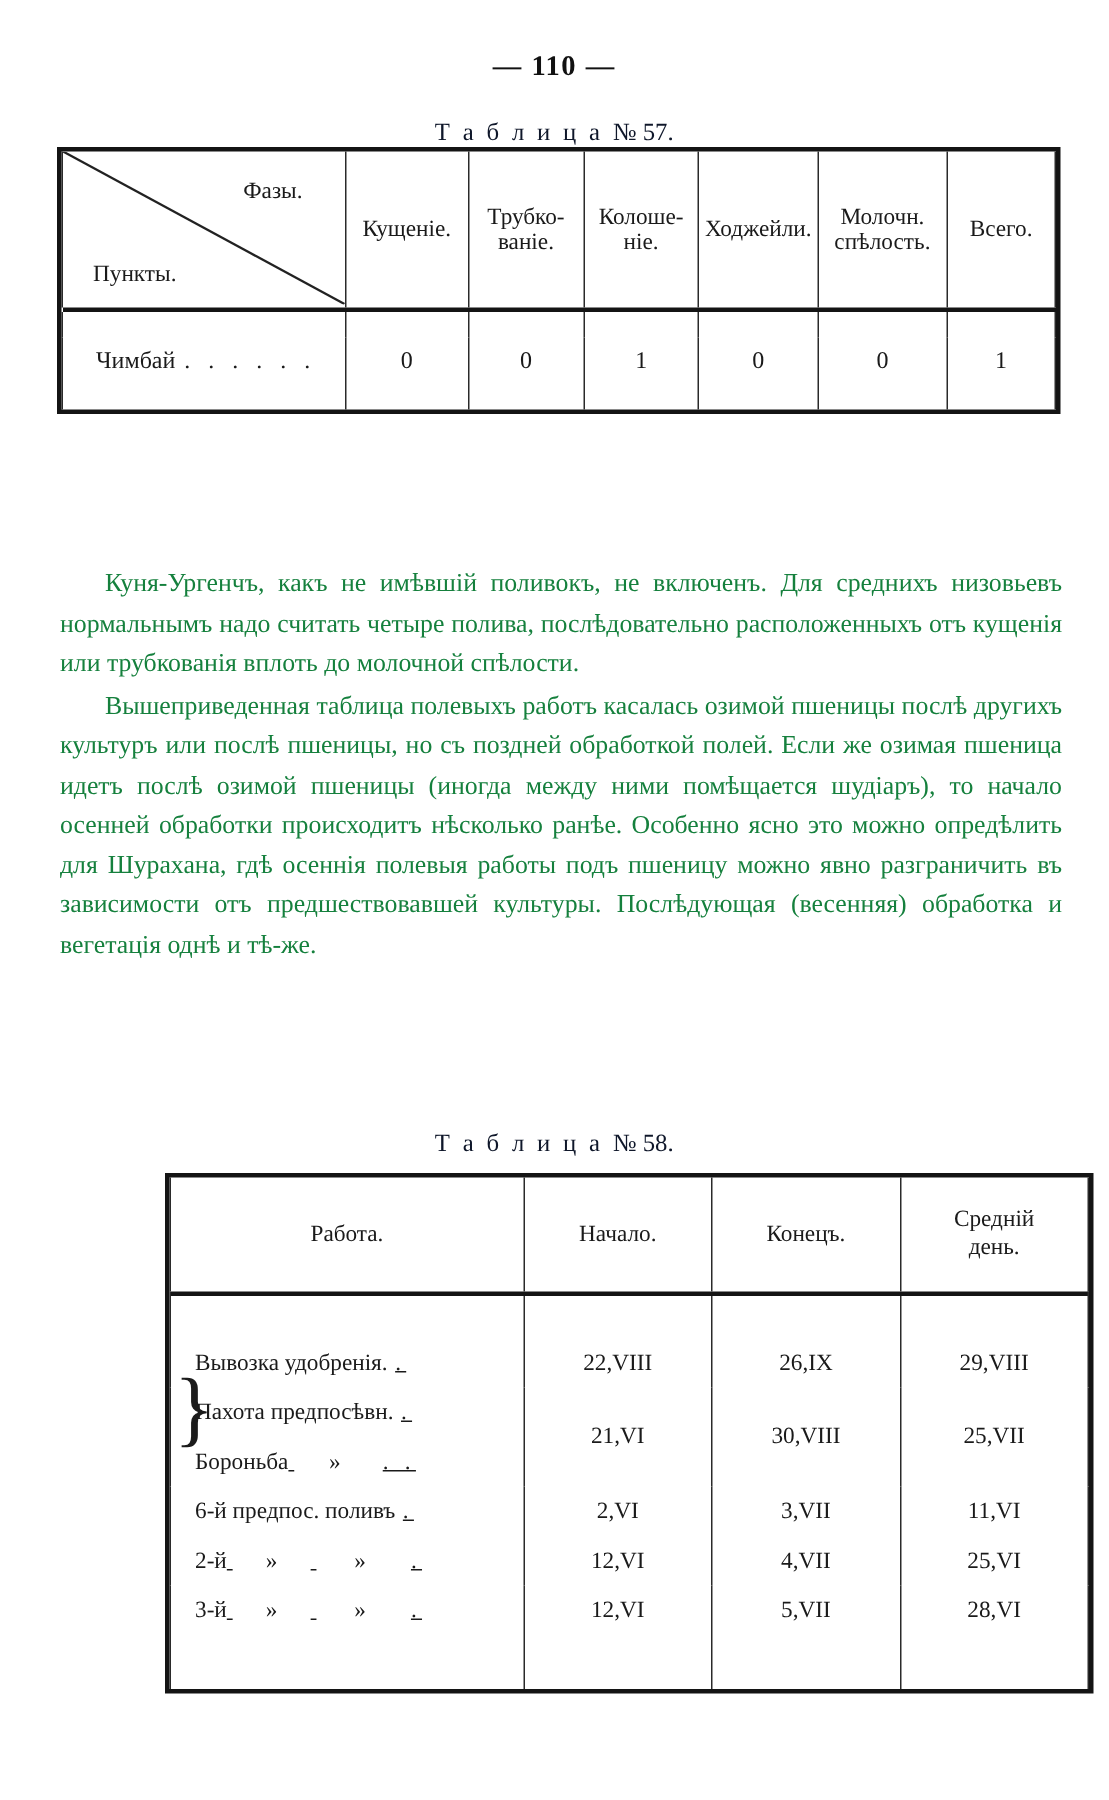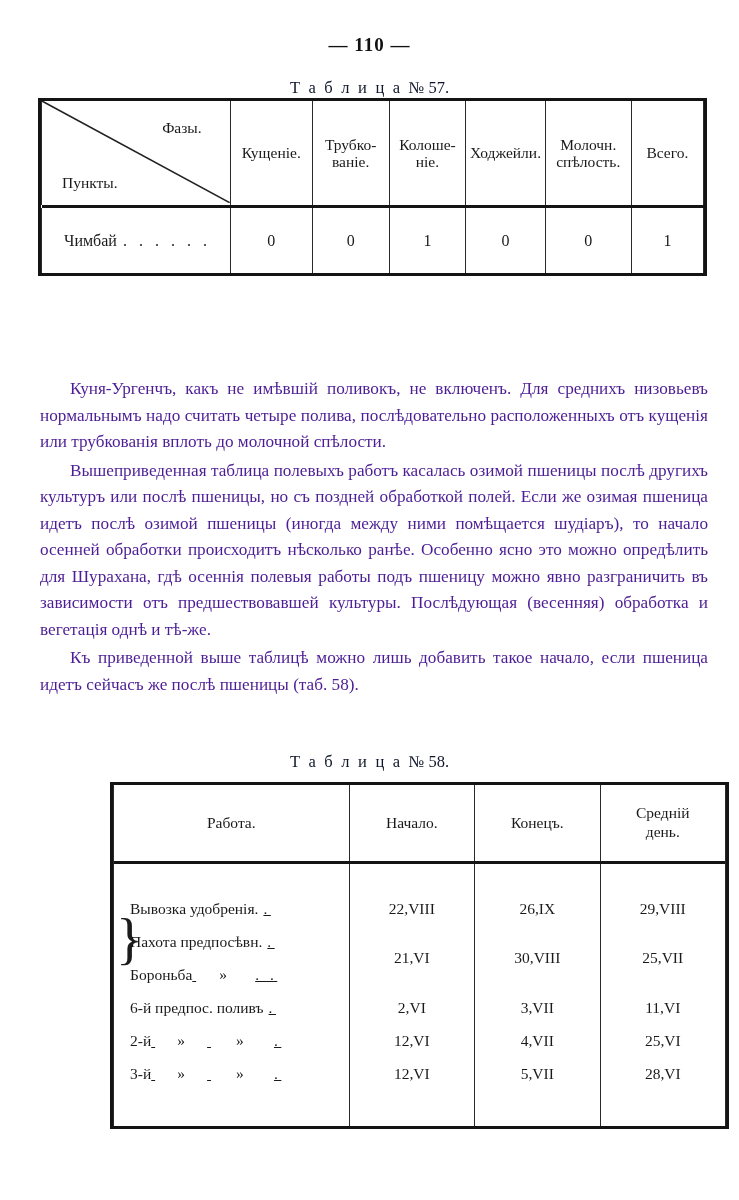--- a/index.html
+++ b/index.html
@@ -134,21 +134,21 @@
 
   
   .prose {
     position: absolute;
     left: 40px;
     top: 376px;
     width: 668px;
     font-size: 17.2px;
     line-height: 26.5px;
     text-align: justify;
-    color: #4c1d95;
+    color: #15803d;
   }
   .prose p {
     margin: 0 0 0 0;
     text-indent: 30px;
   }
   .prose p + p {
     margin-top: 2px;
   }
 
   
@@ -305,21 +305,20 @@
               <td></td>
           </tr>
         </tbody>
       </table>
     </div>
   </div>
 
   <div class="prose">
     <p>Куня-Ургенчъ, какъ не имѣвшій поливокъ, не включенъ. Для среднихъ низовьевъ нормальнымъ надо считать четыре полива, послѣдовательно расположенныхъ отъ кущенія или трубкованія вплоть до молочной спѣлости.</p>
     <p>Вышеприведенная таблица полевыхъ работъ касалась озимой пшеницы послѣ другихъ культуръ или послѣ пшеницы, но съ поздней обработкой полей. Если же озимая пшеница идетъ послѣ озимой пшеницы (иногда между ними помѣщается шудіаръ), то начало осенней обработки происходитъ нѣсколько ранѣе. Особенно ясно это можно опредѣлить для Шурахана, гдѣ осеннія полевыя работы подъ пшеницу можно явно разграничить въ зависимости отъ предшествовавшей культуры. Послѣдующая (весенняя) обработка и вегетація однѣ и тѣ-же.</p>
-    <p>Къ приведенной выше таблицѣ можно лишь добавить такое начало, если пшеница идетъ сейчасъ же послѣ пшеницы (таб. 58).</p>
   </div>
 
   <div id="table58-cap" class="table-caption" style="margin-top:0;">
     <span>Т а б л и ц а</span>
     <span class="num">№  58.</span>
   </div>
 
   <div id="table58-wrap" class="tbl-wrap">
     <div class="outer">
       <table class="grid" id="t58">

